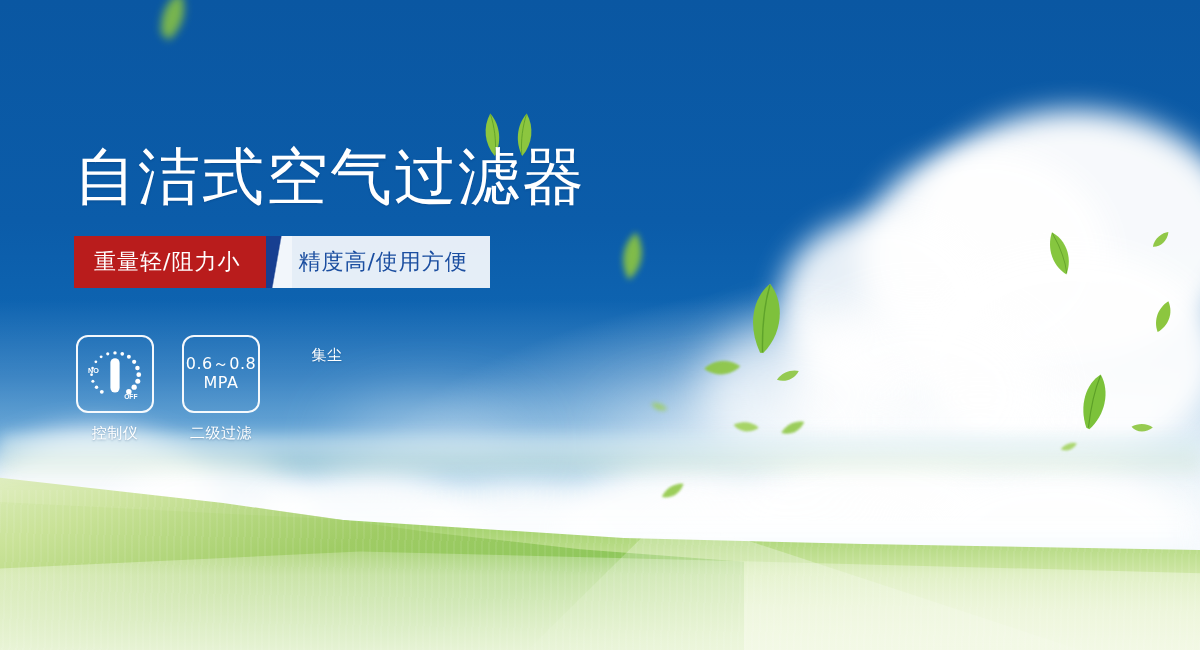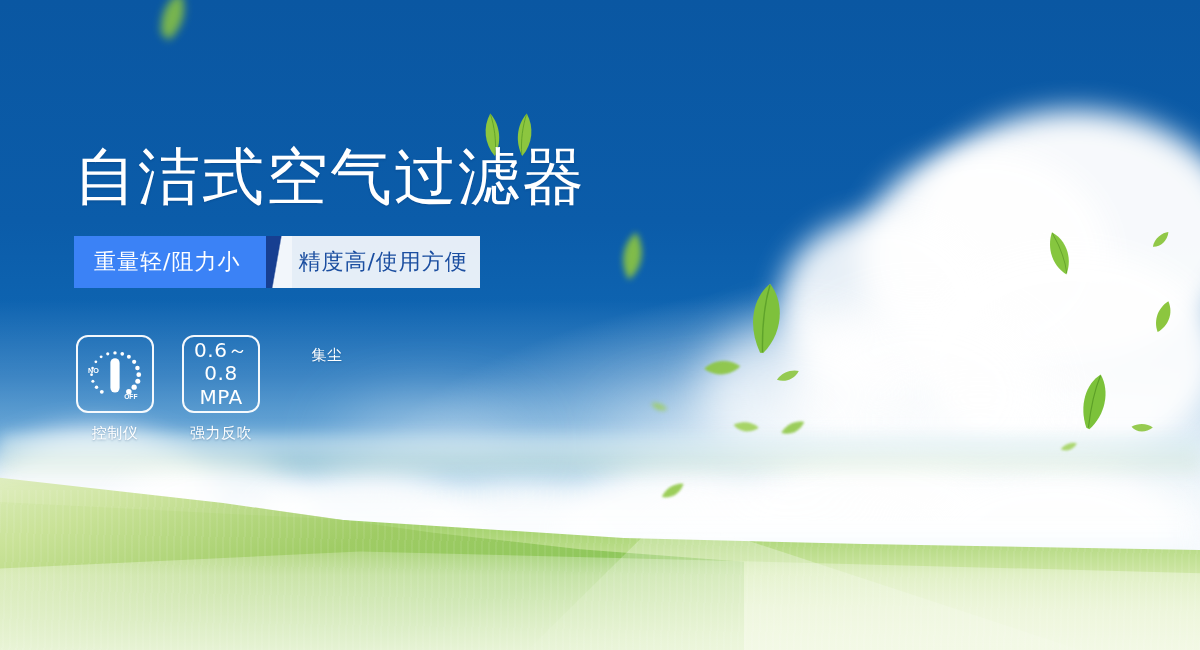--- a/index.html
+++ b/index.html
@@ -111,36 +111,36 @@
     text-shadow:0 1px 2px rgba(0,40,90,.25);
   }
 
   .subbar{
     position:absolute;left:70px;top:236px;
     height:52px;
     display:flex;align-items:stretch;
     overflow:hidden;
   }
   .sub-left{
-    background:#3b82f6;
+    background:#b91c1c;
     display:flex;align-items:center;
     padding:0 26px 0 20px;
     color:#ffffff;
     font-size:22px;letter-spacing:1px;
     font-family:"DejaVu Sans","Liberation Sans",sans-serif;
     white-space:nowrap;
   }
   .sub-sep{
     width:26px;
     background:linear-gradient(100deg,#173f91 0 42%,#f2f6fb 46% 100%);
   }
   .sub-right{
     background:rgba(246,249,253,.93);
     display:flex;align-items:center;
-    padding:0 12px 0 6px;
+    padding:0 22px 0 6px;
     color:#1b4ea0;
     font-size:22px;letter-spacing:1px;
     font-family:"DejaVu Sans","Liberation Sans",sans-serif;
     white-space:nowrap;
   }
 
   .features{
     position:absolute;left:72px;top:335px;
     display:flex;gap:28px;
   }
@@ -148,21 +148,21 @@
   .fbox{
     width:78px;height:78px;
     border:2px solid rgba(255,255,255,.95);
     border-radius:12px;
     display:flex;align-items:center;justify-content:center;
     box-sizing:border-box;
     position:relative;
   }
   .fbox-text{
     color:#fff;text-align:center;line-height:1.18;
-    font-size:20px;letter-spacing:.5px;
+    font-size:16px;letter-spacing:.5px;
     font-family:"DejaVu Sans","Liberation Sans",sans-serif;
   }
   .flabel{
     margin-top:11px;
     color:#ffffff;font-size:15px;letter-spacing:.5px;
     white-space:nowrap;text-align:center;
     font-family:"DejaVu Sans","Liberation Sans",sans-serif;
     text-shadow:0 1px 2px rgba(0,50,100,.3);
   }
   .fbox svg{display:block;}
@@ -341,21 +341,21 @@
         <div class="flabel">控制仪</div>
       </div>
 
       <div class="feature">
         <div class="fbox">
           <div class="fbox-text">
             <div>0.6～0.8</div>
             <div>MPA</div>
           </div>
         </div>
-        <div class="flabel">强力反吹</div>
+        <div class="flabel">二级过滤</div>
       </div>
 
 
 
       <div class="feature">
         <div class="flabel">集尘</div>
       </div>
 
     </div>
   </div>

